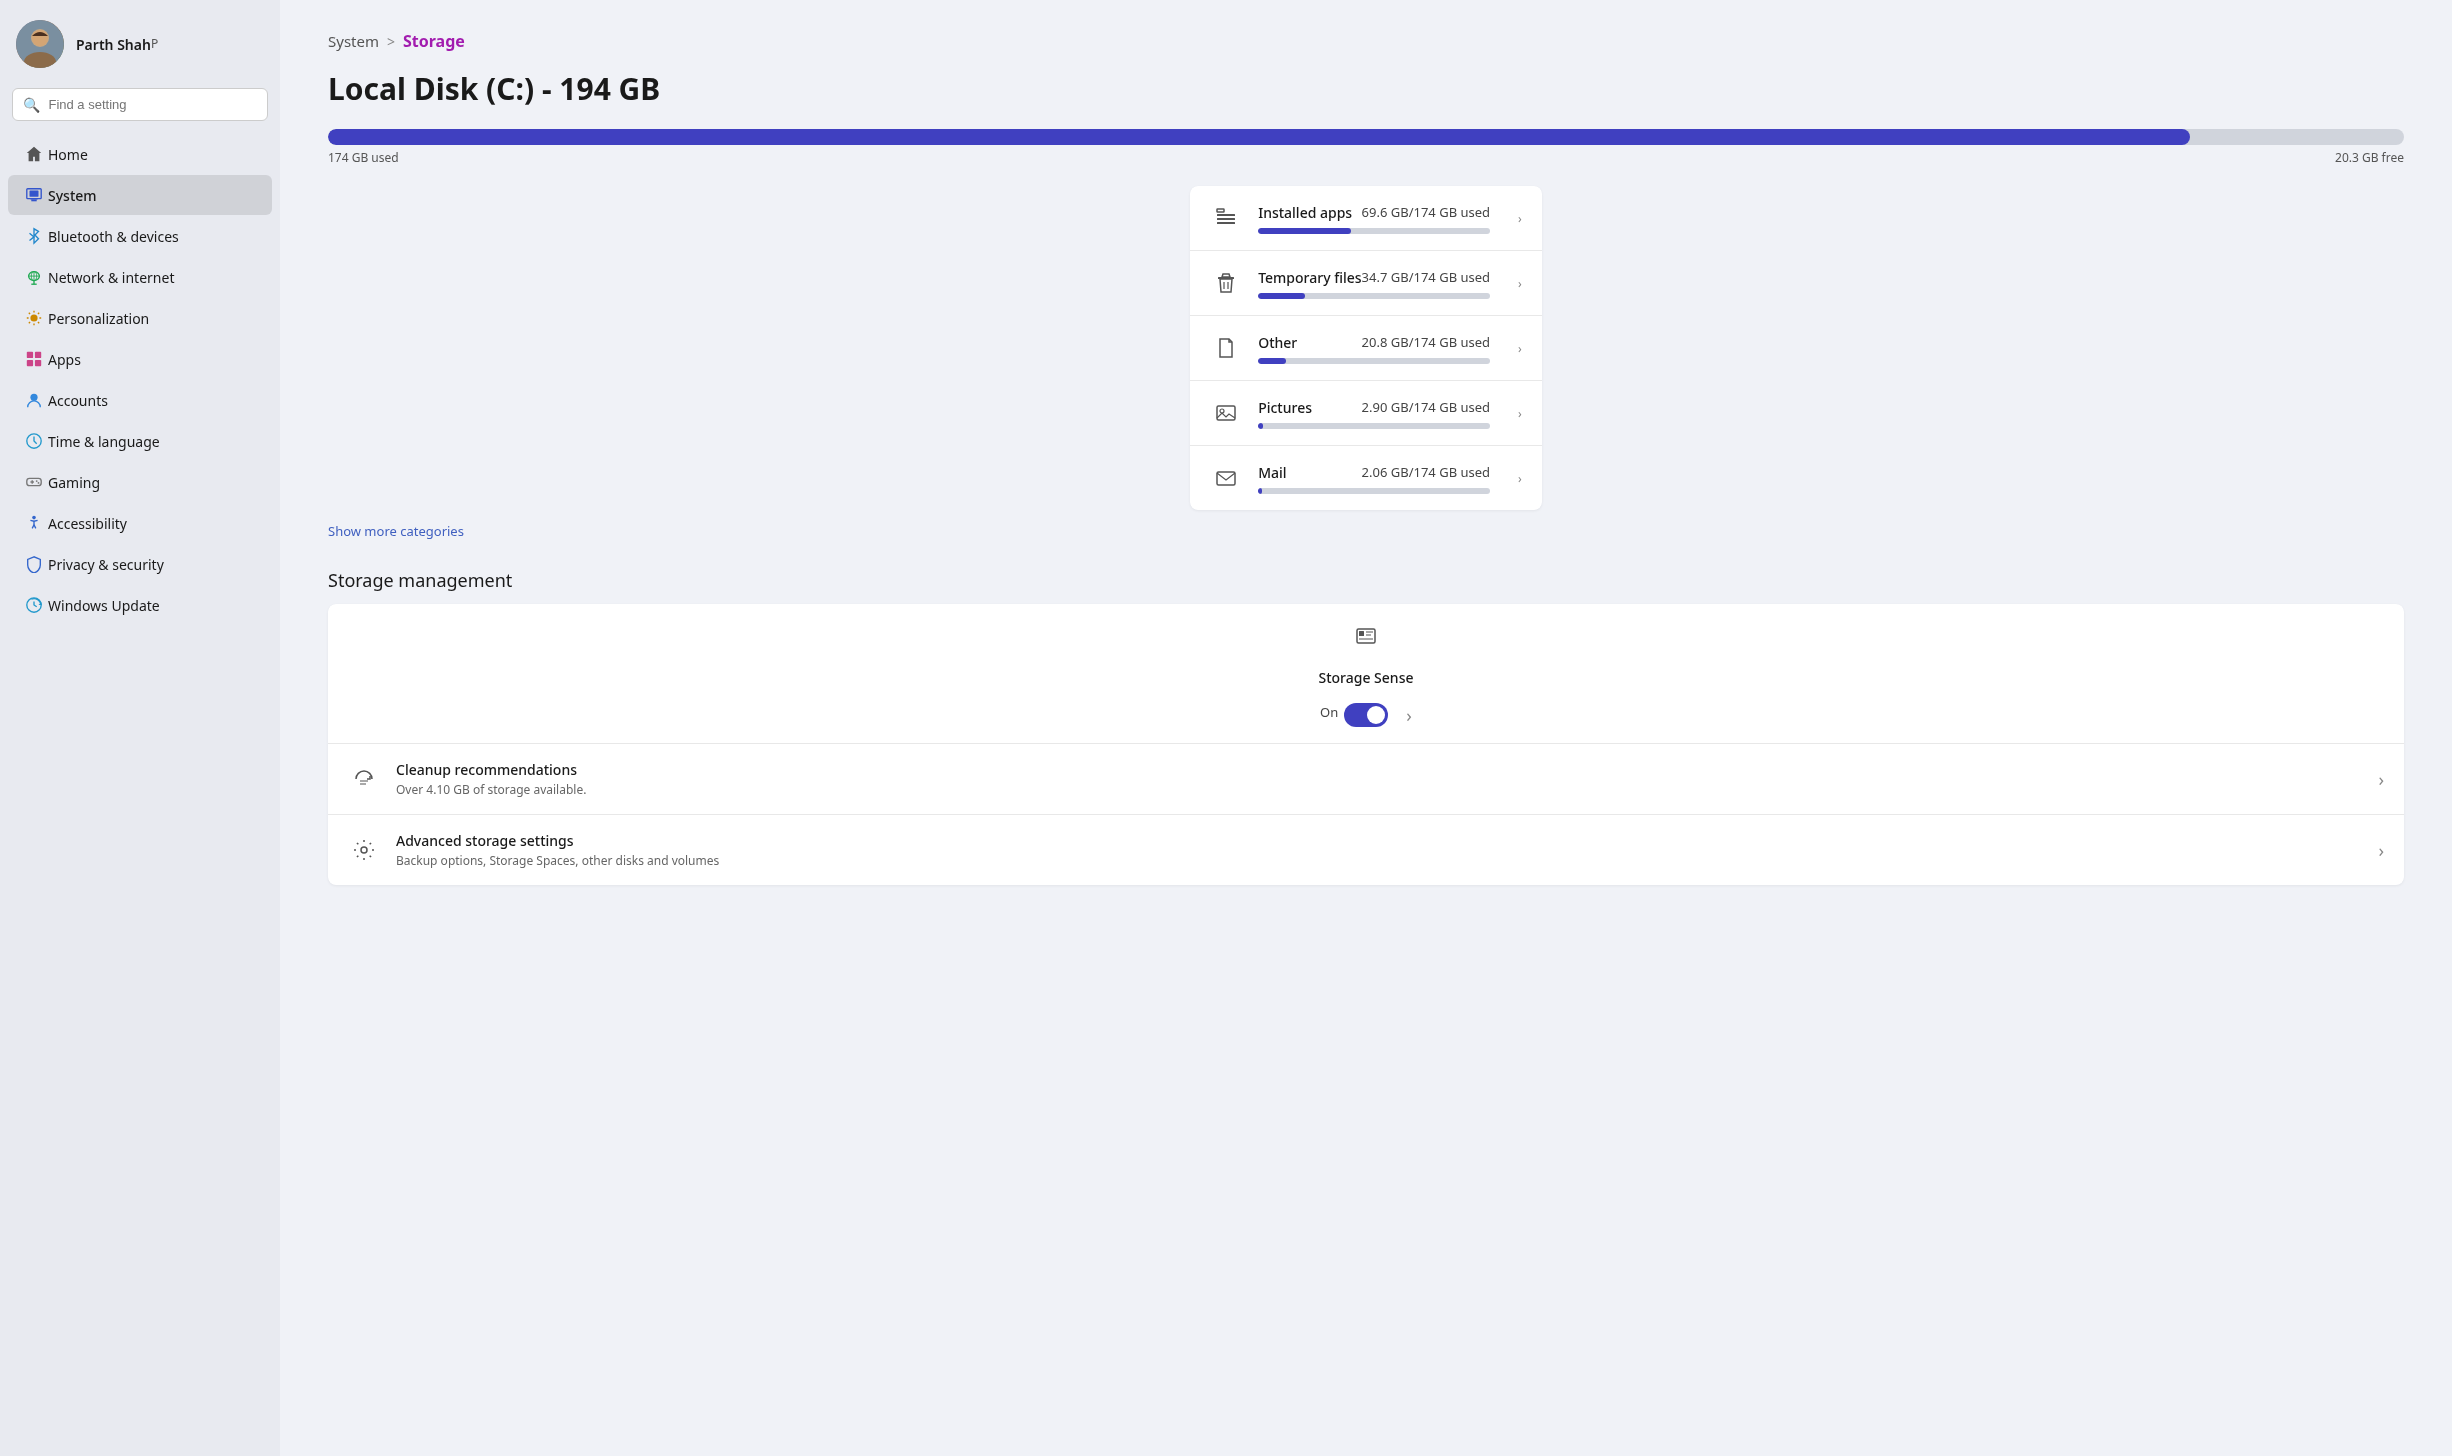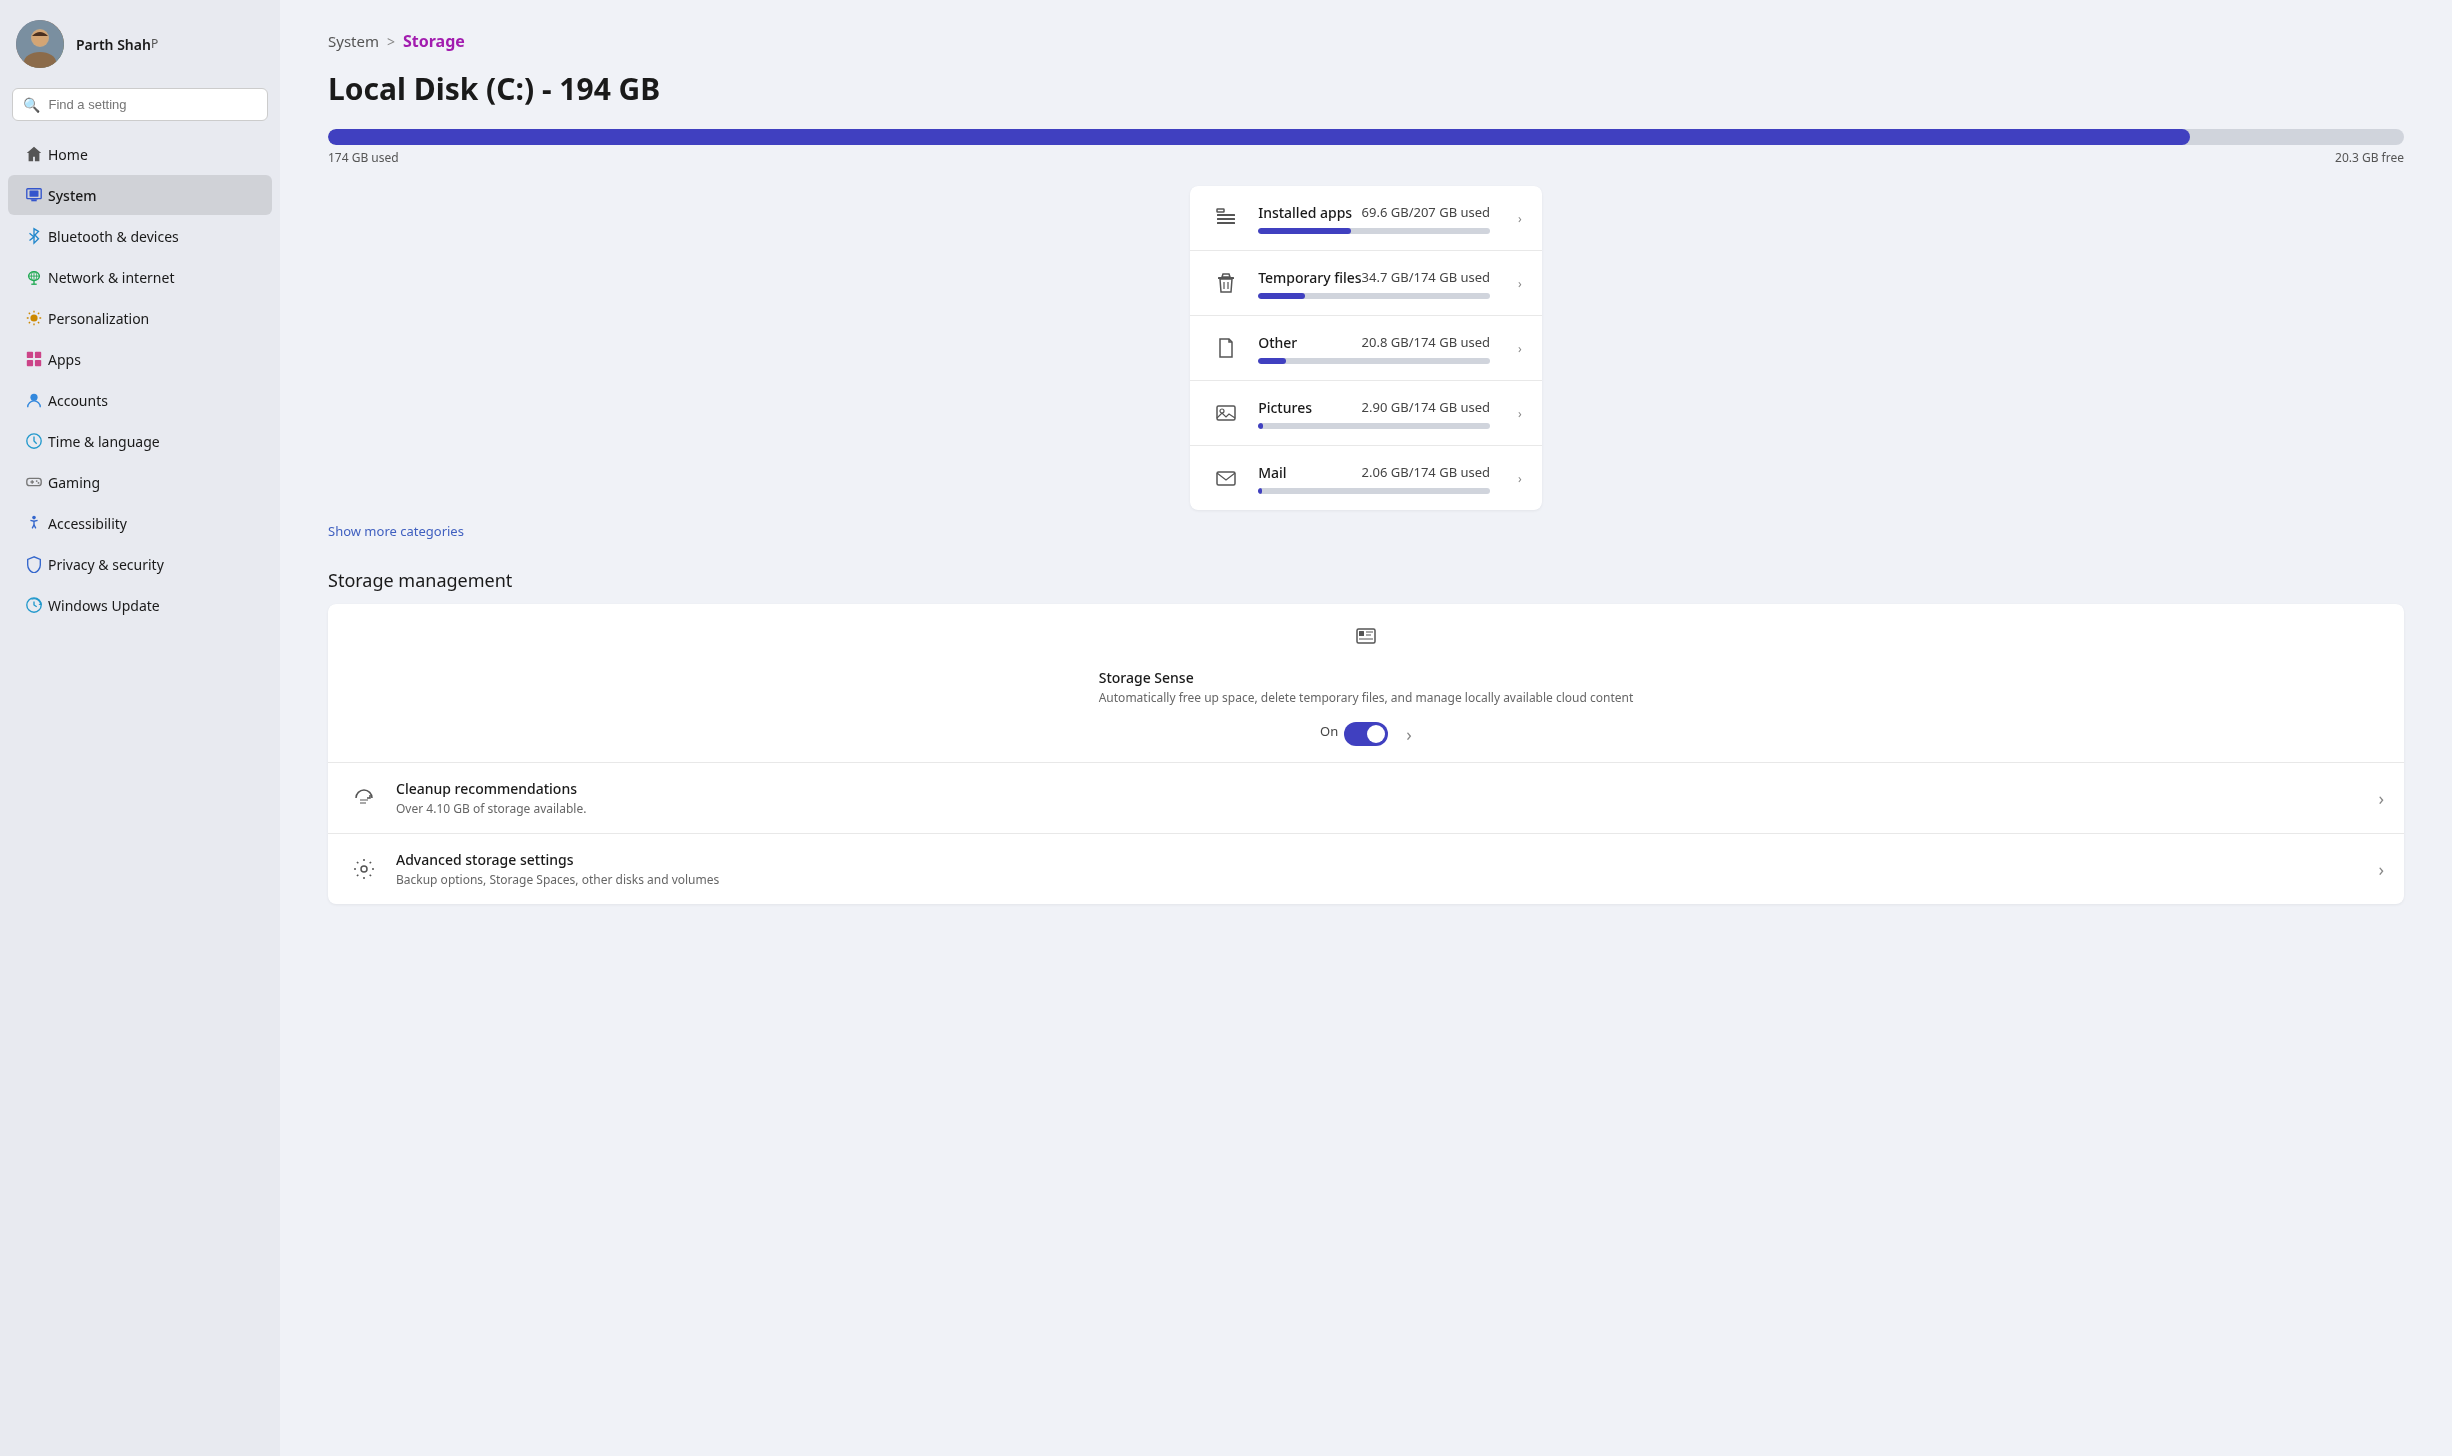--- a/index.html
+++ b/index.html
@@ -563,21 +563,21 @@
           <svg width="24" height="24" viewBox="0 0 24 24" fill="none">
               <rect x="3" y="3" width="7" height="3" rx="0.5" stroke="#555" stroke-width="1.5"></rect>
               <rect x="3" y="8" width="18" height="2" rx="0.5" fill="#555"></rect>
               <rect x="3" y="12" width="18" height="2" rx="0.5" fill="#555"></rect>
               <rect x="3" y="16" width="18" height="2" rx="0.5" fill="#555"></rect>
             </svg>
         </div>
         <div class="category-info">
           <div class="category-header">
             <span class="category-name">Installed apps</span>
-            <span class="category-size">69.6 GB/207 GB used</span>
+            <span class="category-size">69.6 GB/174 GB used</span>
           </div>
           <div class="category-bar">
             <div class="category-bar-fill bar-blue" style="width:40%"></div>
           </div>
         </div>
         <span class="category-chevron">›</span>
       </div>
 
       <div class="card-divider"></div>
 
@@ -683,21 +683,20 @@
         <svg width="24" height="24" viewBox="0 0 24 24" fill="none">
             <rect x="3" y="5" width="18" height="14" rx="1.5" stroke="#555" stroke-width="1.5"></rect>
             <rect x="5" y="7" width="5" height="5" rx="0.5" fill="#555"></rect>
             <line x1="12" y1="8" x2="19" y2="8" stroke="#555" stroke-width="1.2"></line>
             <line x1="12" y1="11" x2="17" y2="11" stroke="#555" stroke-width="1.2"></line>
             <line x1="5" y1="15" x2="19" y2="15" stroke="#555" stroke-width="1.2"></line>
           </svg>
       </div>
       <div class="mgmt-info">
         <div class="mgmt-name">Storage Sense</div>
-        <div class="mgmt-desc">Automatically free up space, delete temporary files, and manage locally available cloud content</div>
       </div>
       <div class="mgmt-right">
         <span class="toggle-label">On</span>
         <div class="toggle"></div>
         <span class="category-chevron" style="font-size:18px;color:#888;">›</span>
       </div>
     </div>
 
     <div class="card-divider"></div>
 

